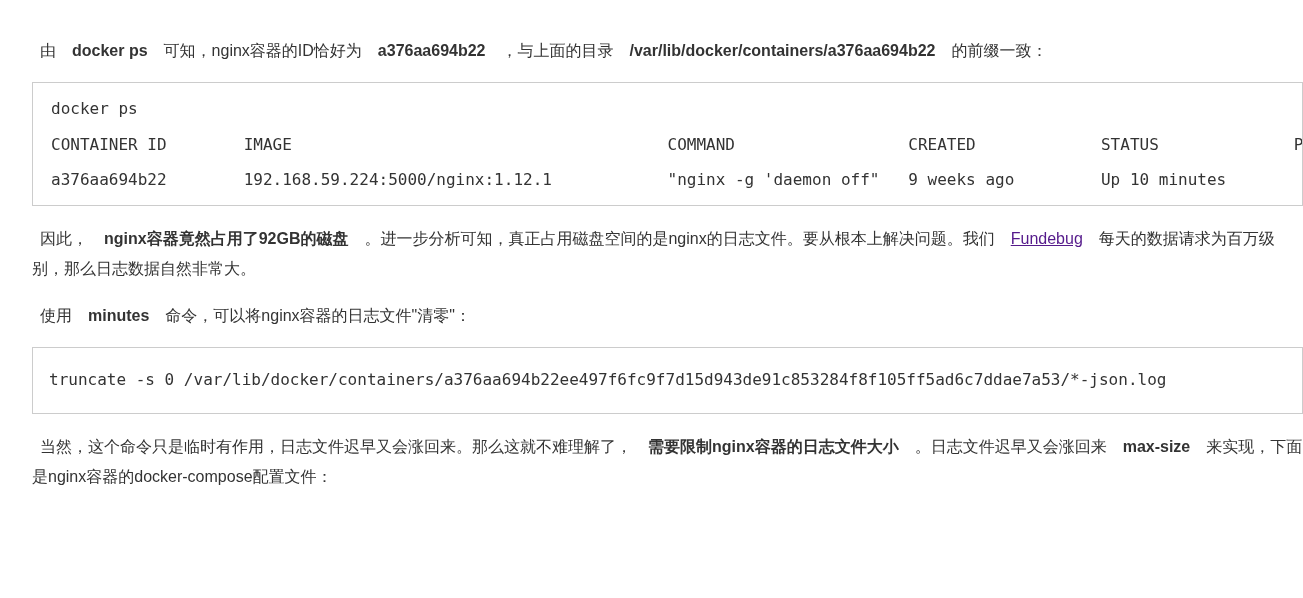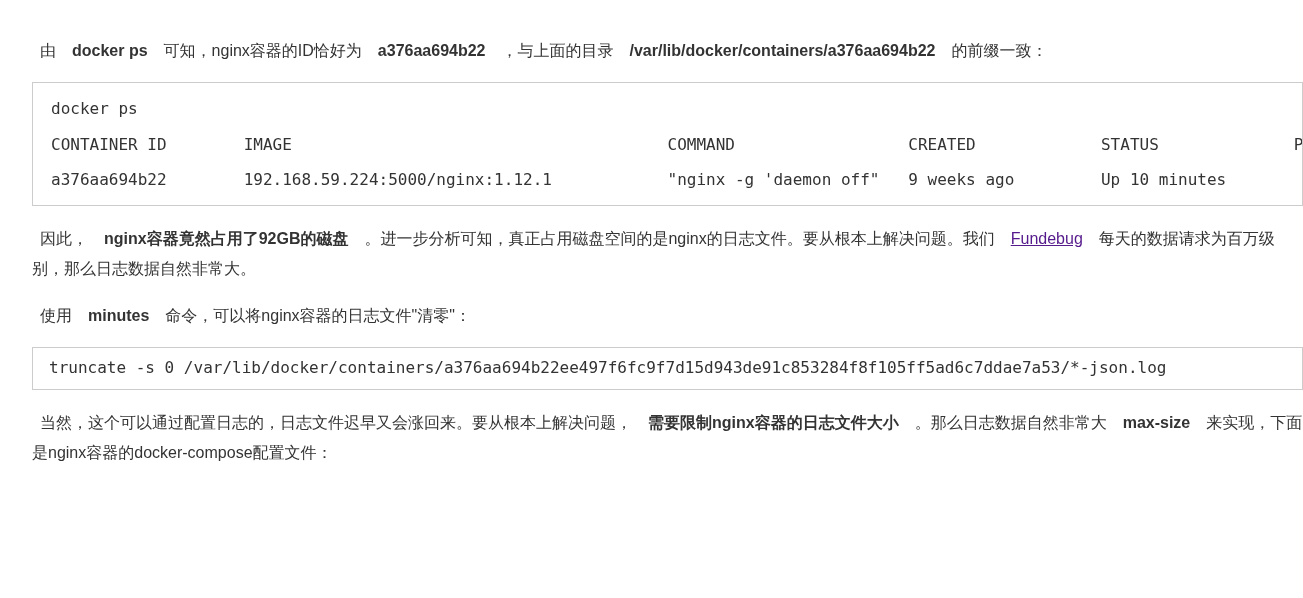--- a/index.html
+++ b/index.html
@@ -31,21 +31,21 @@
       line-height: 2.2;
       border: 1px solid #ccc;
       padding: 8px 10px;
       margin-bottom: 18px;
       white-space: pre;
       overflow-x: auto;
       background: #fff;
     }
     pre.code-block.tight {
       line-height: 1.8;
-      padding: 6px 8px;
+      padding: 18px 8px;
     }
   </style>
 </head>
 <body>
 
 <p>
   <span>由</span><span class="bold">docker ps</span><span>可知，nginx容器的ID恰好为</span><span class="bold">a376aa694b22</span><span>，与上面的目录</span><span class="bold">/var/lib/docker/containers/a376aa694b22</span><span>的前缀一致：</span>
 </p>
 
 <pre class="code-block"><span>docker ps</span>
@@ -56,14 +56,14 @@
   <span>因此，</span><span class="bold">nginx容器竟然占用了92GB的磁盘</span><span>。进一步分析可知，真正占用磁盘空间的是nginx的日志文件。要从根本上解决问题。我们</span><a href="#">Fundebug</a><span>每天的数据请求为百万级别，那么日志数据自然非常大。</span>
 </p>
 
 <p>
   <span>使用</span><span class="bold">minutes</span><span>命令，可以将nginx容器的日志文件"清零"：</span>
 </p>
 
 <pre class="code-block tight"><span>truncate -s 0 /var/lib/docker/containers/a376aa694b22ee497f6fc9f7d15d943de91c853284f8f105ff5ad6c7ddae7a53/*-json.log</span></pre>
 
 <p>
-  <span>当然，这个可以通过配置日志的，日志文件迟早又会涨回来。要从根本上解决问题，</span><span class="bold">需要限制nginx容器的日志文件大小</span><span>。那么日志数据自然非常大</span><span class="bold">max-size</span><span>来实现，下面是nginx容器的docker-compose配置文件：</span>
+  <span>当然，这个命令只是临时有作用，日志文件迟早又会涨回来。那么这就不难理解了，</span><span class="bold">需要限制nginx容器的日志文件大小</span><span>。日志文件迟早又会涨回来</span><span class="bold">max-size</span><span>来实现，下面是nginx容器的docker-compose配置文件：</span>
 </p>
 
 </body></html>

